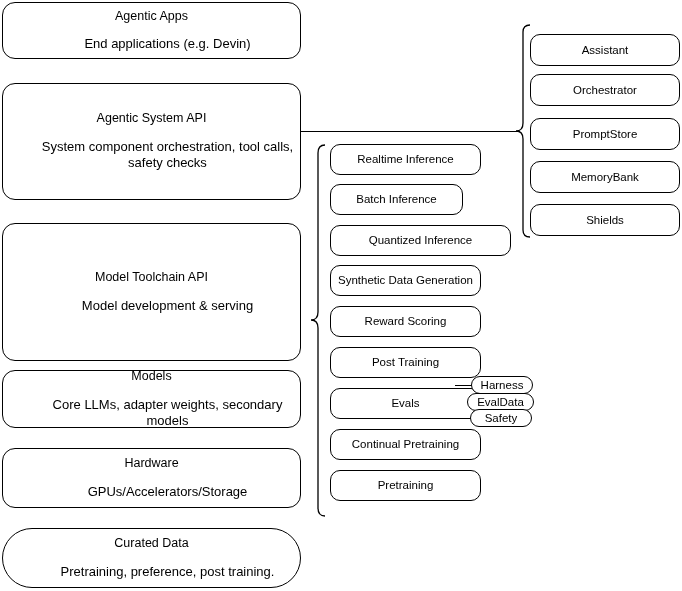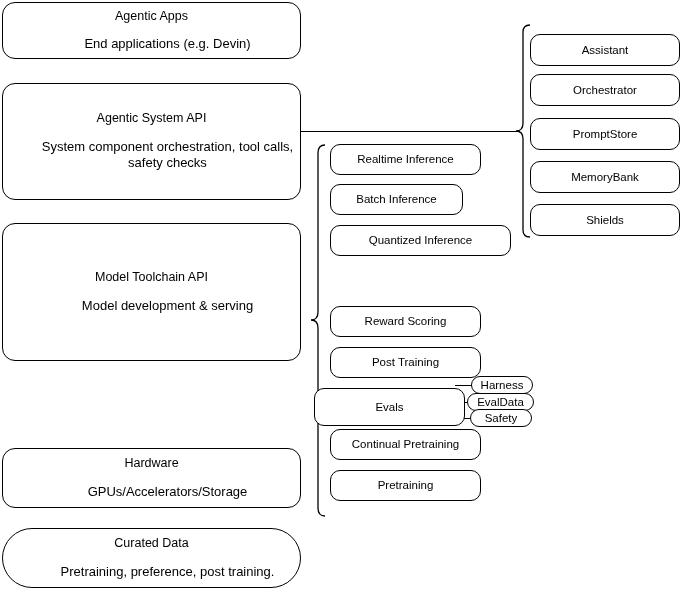--- a/index.html
+++ b/index.html
@@ -99,37 +99,42 @@
   <div class="node layer-node" style="left:2px; top:83px; width:299px; height:117px;">
     <div class="layer-title">Agentic System API</div>
     <div class="layer-sub">System component orchestration, tool calls, safety checks</div>
   </div>
 
   <div class="node layer-node" style="left:2px; top:223px; width:299px; height:138px;">
     <div class="layer-title">Model Toolchain API</div>
     <div class="layer-sub">Model development &amp; serving</div>
   </div>
 
+  <div class="node layer-node" style="left:2px; top:370px; width:299px; height:58px;">
+    <div class="layer-title">Models</div>
+    <div class="layer-sub">Core LLMs, adapter weights, secondary models</div>
+  </div>
 
   <div class="node layer-node" style="left:2px; top:448px; width:299px; height:60px;">
     <div class="layer-title">Hardware</div>
     <div class="layer-sub">GPUs/Accelerators/Storage</div>
   </div>
 
   <div class="node layer-node" style="left:2px; top:528px; width:299px; height:60px;border-radius:30px;">
     <div class="layer-title">Curated Data</div>
     <div class="layer-sub">Pretraining, preference, post training.</div>
   </div>
 
   <div class="node cap-node" style="left:330px; top:144px; width:151px; height:31px;">Realtime Inference</div>
   <div class="node cap-node" style="left:330px; top:184px; width:133px; height:31px;">Batch Inference</div>
   <div class="node cap-node" style="left:330px; top:225px; width:181px; height:31px;">Quantized Inference</div>
+  <div class="node cap-node" style="left:330px; top:265px; width:151px; height:31px;">Synthetic Data Generation</div>
   <div class="node cap-node" style="left:330px; top:306px; width:151px; height:31px;">Reward Scoring</div>
   <div class="node cap-node" style="left:330px; top:347px; width:151px; height:31px;">Post Training</div>
-  <div class="node cap-node" style="left:314px; top:388px; width:151px; height:38px;">Evals</div>
+  <div class="node cap-node" style="left:330px; top:388px; width:151px; height:31px;">Evals</div>
   <div class="node cap-node" style="left:330px; top:429px; width:151px; height:31px;">Continual Pretraining</div>
   <div class="node cap-node" style="left:330px; top:470px; width:151px; height:31px;">Pretraining</div>
 
   <div class="node pill-node" style="left:471px; top:376px; width:62px; height:18px;">Harness</div>
   <div class="node pill-node" style="left:467px; top:393px; width:67px; height:18px;">EvalData</div>
   <div class="node pill-node" style="left:470px; top:409px; width:62px; height:18px;">Safety</div>
 
   <div class="node cap-node" style="left:530px; top:34px; width:150px; height:32px;">Assistant</div>
   <div class="node cap-node" style="left:530px; top:74px; width:150px; height:32px;">Orchestrator</div>
   <div class="node cap-node" style="left:530px; top:118px; width:150px; height:32px;">PromptStore</div>

